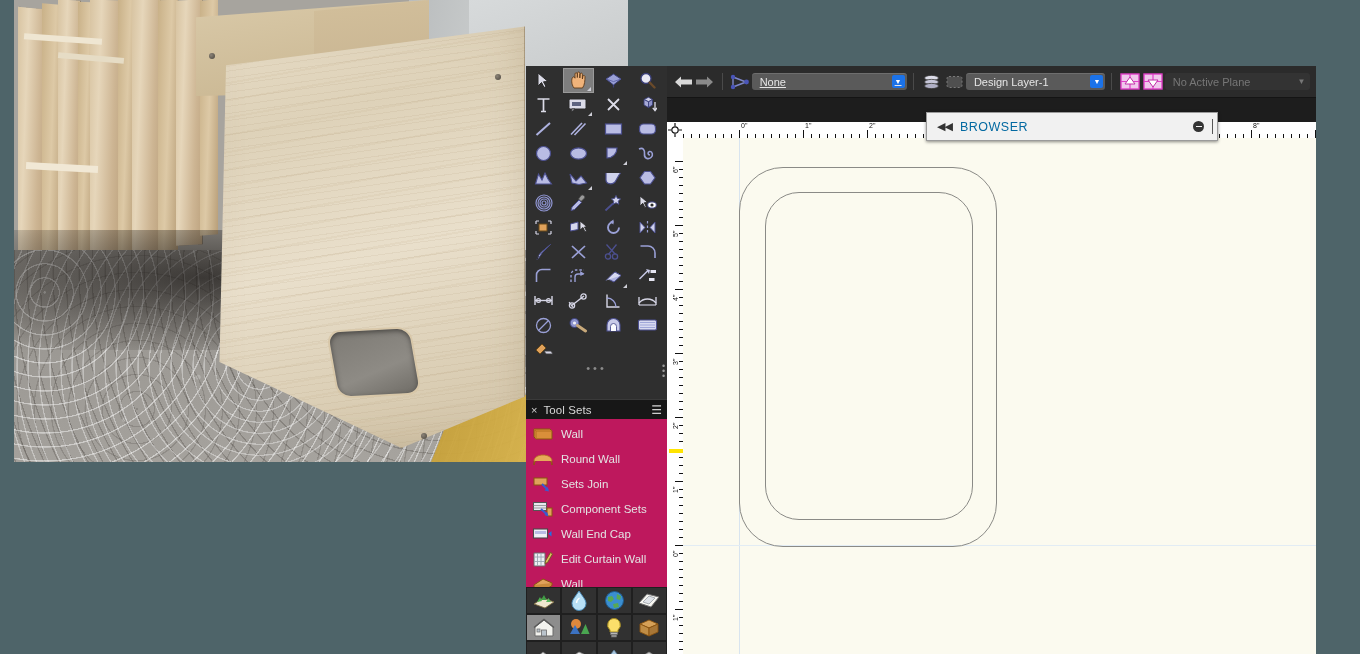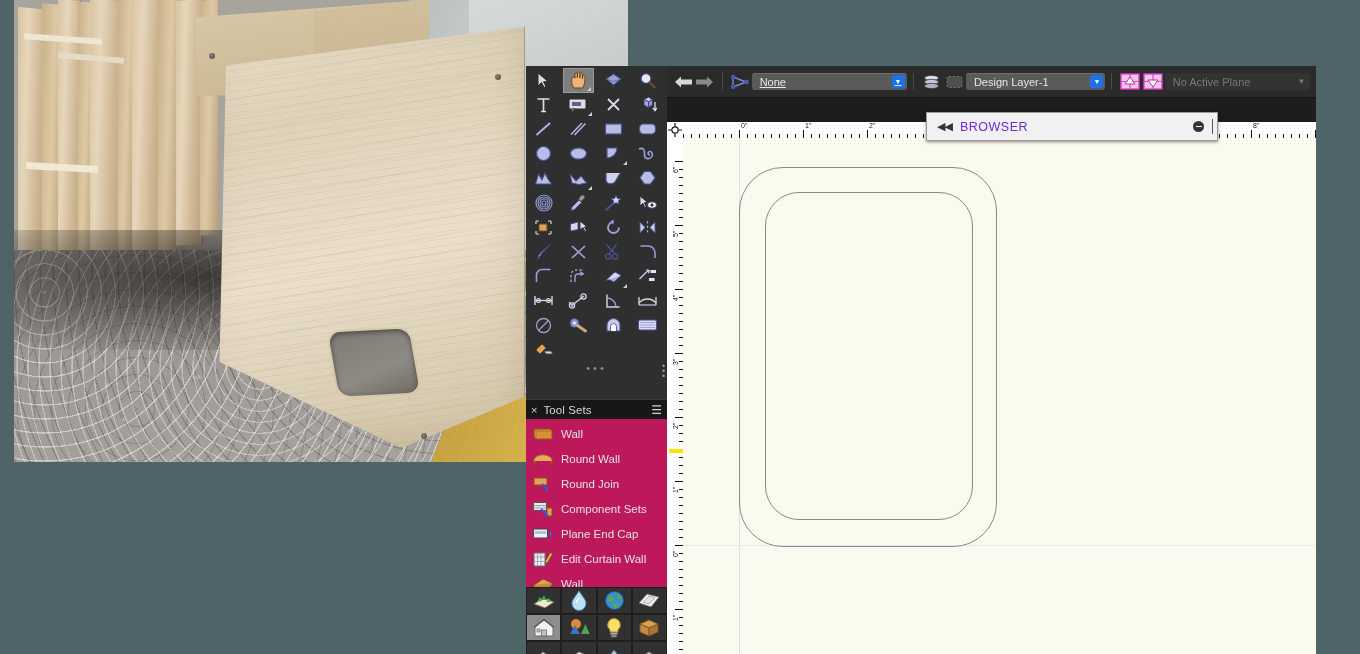--- a/index.html
+++ b/index.html
@@ -291,21 +291,21 @@
     position: absolute;
     left: 259px; top: 46px;
     width: 290px; height: 27px;
     background: #f1f1f1;
     border: 1px solid #9a9a9a;
     display: flex; align-items: center;
     box-shadow: 0 1px 3px rgba(0,0,0,.45);
     z-index: 25;
   }
   #browser .collapse { color:#333; font-size: 11px; padding: 0 8px 0 10px; letter-spacing:-1px;}
-  #browser .btitle { color:#6d28d9; font-size:12.5px; flex:1; letter-spacing:.5px; }
+  #browser .btitle { color:#0369a1; font-size:12.5px; flex:1; letter-spacing:.5px; }
   #browser .minbtn {
     width:11px;height:11px;border-radius:50%;
     background:#333; margin-right:8px;
     display:flex;align-items:center;justify-content:center;
   }
   #browser .minbtn i { display:block; width:6px;height:1.5px;background:#f1f1f1; }
   #browser .grip { width:1px;height:15px;background:#555;margin-right:4px; }
 
   
   #canvas-wrap {
@@ -733,21 +733,21 @@
           </div>
 
           <div class="ts-row">
             <span class="ts-icon">
               <svg width="22" height="18" viewBox="0 0 22 18">
                   <rect x="2" y="3" width="13" height="7" fill="#e0a25b" stroke="#8a5410" stroke-width="1"></rect>
                   <path d="M10 9 L16 15" stroke="#3a5ad0" stroke-width="2"></path>
                   <path d="M17 16.5 L12.5 15.5 L15.5 12 Z" fill="#3a5ad0"></path>
                 </svg>
             </span>
-            <span class="lbl">Round Join</span>
+            <span class="lbl">Sets Join</span>
           </div>
 
           <div class="ts-row">
             <span class="ts-icon">
               <svg width="22" height="18" viewBox="0 0 22 18">
                   <rect x="1.5" y="2.5" width="13" height="8" fill="#e8e8ee" stroke="#555" stroke-width="1"></rect>
                   <path d="M1.5 5.5 H14.5 M1.5 8 H14.5" stroke="#888" stroke-width=".8"></path>
                   <rect x="15" y="8" width="5" height="8" fill="#e0a25b" stroke="#8a5410" stroke-width="1"></rect>
                   <path d="M9 9 L15.5 15" stroke="#3a5ad0" stroke-width="1.9"></path>
                   <path d="M16.5 16.5 L12.5 15 L15 11.8 Z" fill="#3a5ad0"></path>
@@ -757,21 +757,21 @@
           </div>
 
           <div class="ts-row">
             <span class="ts-icon">
               <svg width="22" height="18" viewBox="0 0 22 18">
                   <rect x="1.5" y="4" width="14" height="9" fill="#f0f0f6" stroke="#4a4a4a" stroke-width="1.1"></rect>
                   <rect x="3" y="6" width="11" height="3" fill="#b9bce4"></rect>
                   <path d="M19.5 6 L19.5 11.5 L16.5 8.7 Z" fill="#1b72e8"></path>
                 </svg>
             </span>
-            <span class="lbl">Plane End Cap</span>
+            <span class="lbl">Wall End Cap</span>
           </div>
 
           <div class="ts-row">
             <span class="ts-icon">
               <svg width="22" height="18" viewBox="0 0 22 18">
                   <path d="M2 3 L13 3 L13 16 L2 16 Z" fill="#eceff3" stroke="#6a6a6a" stroke-width="1"></path>
                   <path d="M5.5 3 L5.5 16 M9 3 L9 16 M2 7 L13 7 M2 11.5 L13 11.5" stroke="#9aa5b1" stroke-width=".9"></path>
                   <path d="M13.5 11 L18.5 2.5 L20.5 4 L15.5 12.5 L13 13.5 Z" fill="#e0c060" stroke="#6a5a20" stroke-width=".9"></path>
                 </svg>
             </span>

